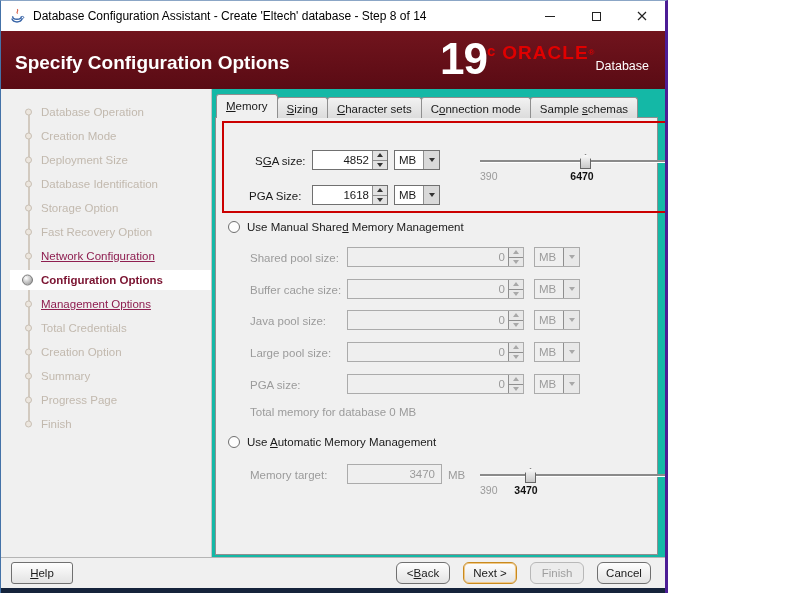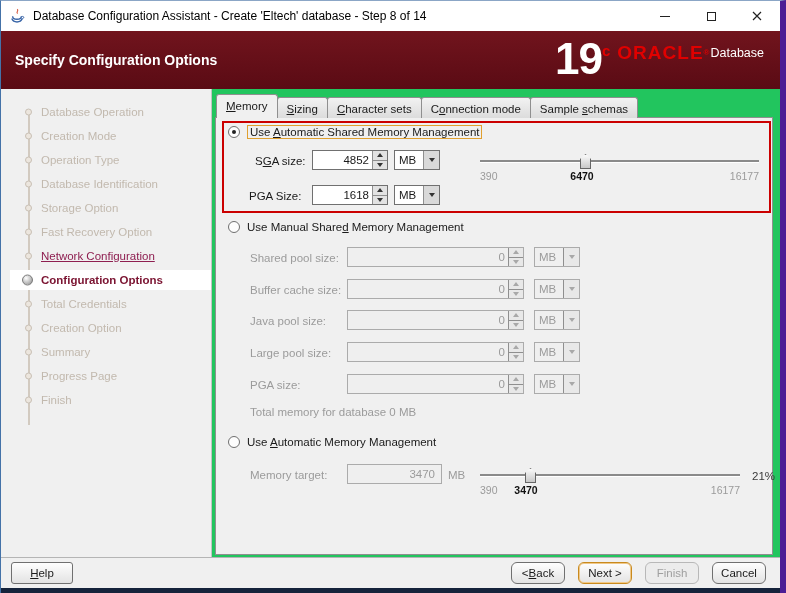--- a/index.html
+++ b/index.html
@@ -1,41 +1,41 @@
 <!DOCTYPE html>
 <html><head>
 <meta charset="utf-8">
 <style>
   * { margin:0; padding:0; box-sizing:border-box; }
   html,body { width:786px; height:593px; }
   body { font-family:"Liberation Sans", sans-serif; font-size:11.5px; color:#1a1a1a; cursor:default; }
 
-  .window { position:relative; width:786px; height:593px; background:#22c55e;
-            border-left:1px solid #4472a8; border-right:6px solid #4c1d95; border-top:1px solid #8ba6c6; overflow:hidden; }
+  .window { position:relative; width:668px; height:593px; background:#14b8a6;
+            border-left:1px solid #4472a8; border-right:3px solid #4c1d95; border-top:1px solid #8ba6c6; overflow:hidden; }
   .bottom-strip { position:absolute; left:0; right:0; bottom:0; height:5px; background:#15233b; }
 
   
   .titlebar { position:absolute; top:0; left:0; right:0; height:30px; background:#ffffff; display:flex; align-items:center; }
   .java-icon { margin-left:8px; width:16px; height:16px; display:inline-block; }
   .window-title { margin-left:8px; font-size:12px; color:#000; white-space:nowrap; }
   .win-controls { margin-left:auto; display:flex; height:30px; }
   .win-btn { width:46px; height:30px; display:flex; align-items:center; justify-content:center; }
   .glyph-min { width:10px; height:1px; background:#222; display:block; }
   .glyph-max { width:9px; height:9px; border:1px solid #222; display:block; }
 
   
   .header { position:absolute; top:30px; left:0; right:0; height:58px; background:linear-gradient(#71141d,#5a0b14); }
-  .header-title { position:absolute; left:14px; top:21px; color:#fff; font-weight:bold; font-size:14px; }
+  .header-title { position:absolute; left:14px; top:21px; color:#fff; font-weight:bold; font-size:19px; }
   .logo { position:absolute; right:16px; top:8px; display:flex; align-items:flex-start; }
   .logo-19 { color:#fff; font-size:44px; font-weight:bold; line-height:40px; letter-spacing:-1px; }
   .logo-c { color:#e00000; font-size:15px; font-weight:bold; margin-top:3px; }
   .logo-right { margin-left:7px; margin-top:4px; display:flex; flex-direction:row; }
   .logo-oracle { color:#e00000; font-size:19px; font-weight:bold; letter-spacing:1px; line-height:19px; }
   .logo-reg { font-size:8px; vertical-align:top; }
-  .logo-db { color:#fff; font-size:12.5px; margin-top:3px; }
+  .logo-db { color:#fff; font-size:12.5px; margin-top:16px; }
 
   
   .sidebar { position:absolute; top:88px; left:0; width:211px; bottom:36px; background:#f0f0f0; border-right:1px solid #c3c3c3; }
   .rail { position:absolute; left:27px; top:26px; width:2px; height:310px; background:#d2cac0; }
   .steps { position:absolute; top:11px; left:0; right:0; }
   .step { position:relative; height:24px; display:flex; align-items:center; padding-left:40px; color:#c2b9ae; }
   .step .dot { position:absolute; left:24px; top:50%; transform:translateY(-50%); width:7px; height:7px; border-radius:50%;
                background:#ece6de; border:1px solid #c9c0b5; z-index:1; }
   .step .step-label { position:relative; z-index:1; white-space:nowrap; }
   .step[data-state="link"] .step-label { color:#8e1e50; text-decoration:underline; cursor:pointer; }
@@ -151,41 +151,45 @@
       <div class="step" data-state="disabled">
           <span class="dot"></span>
           <span class="step-label">Database Operation</span>
         </div>
       <div class="step" data-state="disabled">
           <span class="dot"></span>
           <span class="step-label">Creation Mode</span>
         </div>
       <div class="step" data-state="disabled">
           <span class="dot"></span>
-          <span class="step-label">Operation Type</span>
+          <span class="step-label">Deployment Size</span>
         </div>
       <div class="step" data-state="disabled">
           <span class="dot"></span>
           <span class="step-label">Database Identification</span>
         </div>
       <div class="step" data-state="disabled">
           <span class="dot"></span>
           <span class="step-label">Storage Option</span>
         </div>
       <div class="step" data-state="disabled">
           <span class="dot"></span>
           <span class="step-label">Fast Recovery Option</span>
         </div>
       <div class="step" data-state="link">
           <span class="dot"></span>
           <span class="step-label">Network Configuration</span>
         </div>
       <div class="step" data-state="current">
           <span class="dot"></span>
           <span class="step-label">Configuration Options</span>
+        </div>
+      <div class="step" data-state="link">
+          <span class="dot"></span>
+          <span class="step-label">Management Options</span>
         </div>
       <div class="step" data-state="disabled">
           <span class="dot"></span>
           <span class="step-label">Total Credentials</span>
         </div>
       <div class="step" data-state="disabled">
           <span class="dot"></span>
           <span class="step-label">Creation Option</span>
         </div>
       <div class="step" data-state="disabled">
@@ -207,24 +211,20 @@
     <div class="tabs">
       <div class="tab" data-state="selected"><span><u>M</u>emory</span></div>
       <div class="tab" data-state="normal"><span><u>S</u>izing</span></div>
       <div class="tab" data-state="normal"><span><u>C</u>haracter sets</span></div>
       <div class="tab" data-state="normal"><span>C<u>o</u>nnection mode</span></div>
       <div class="tab" data-state="normal"><span>Sample <u>s</u>chemas</span></div>
     </div>
 
     <div class="panel">
 
-      <div class="radio-row" style="top:6px">
-        <span class="radio selected"></span>
-        <span class="focus-ring">Use <u>A</u>utomatic Shared Memory Management</span>
-      </div>
 
       <span class="lbl" style="left:39px; top:37px">S<u>G</u>A size:</span>
       <div class="spinner" style="left:96px; top:32px; width:76px">
         <span class="spin-value">4852</span>
         <span class="spin-btns">
           <span class="spin-btn">
               <span class="tri tri-up"></span>
             </span>
           <span class="spin-btn">
               <span class="tri tri-dn"></span>

